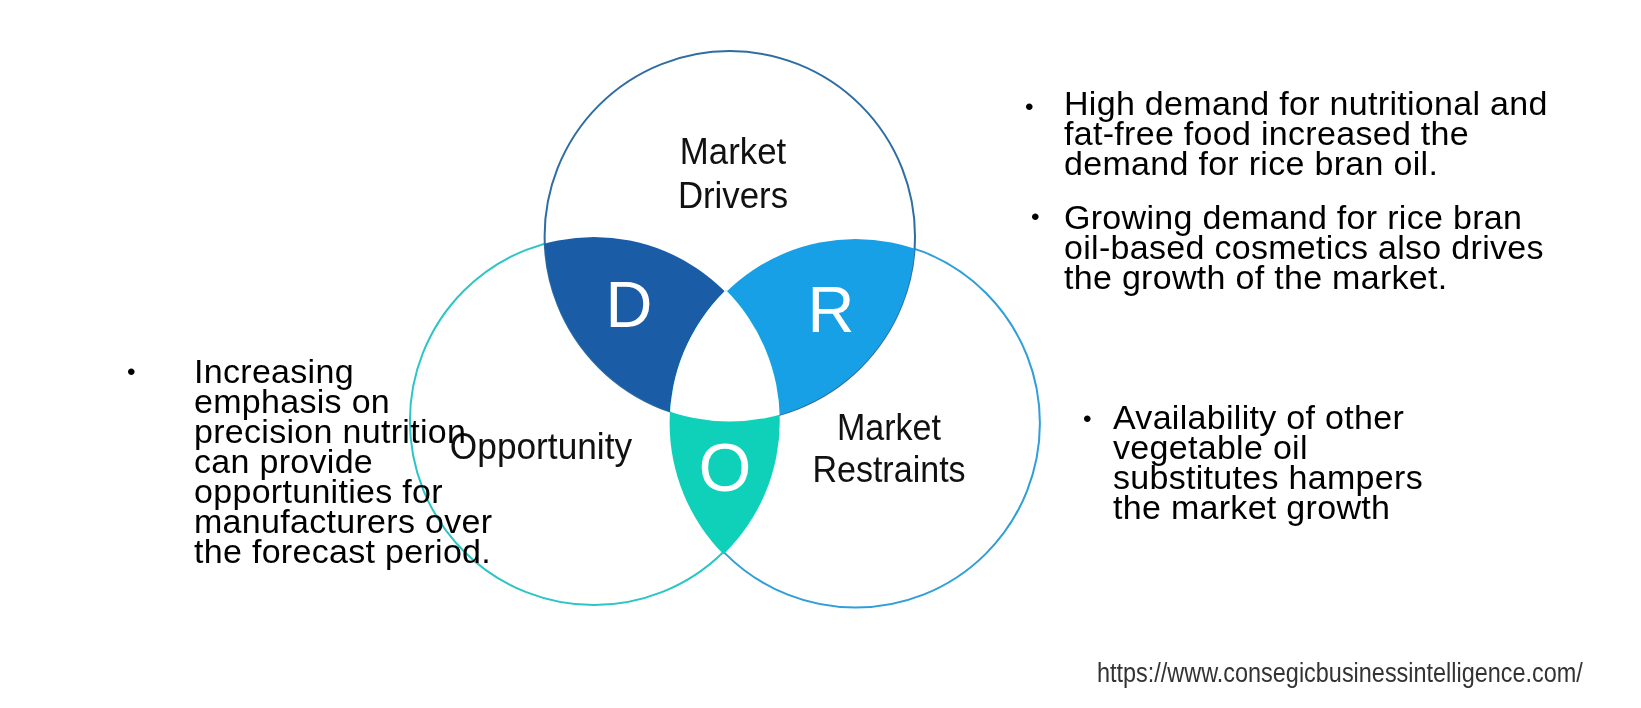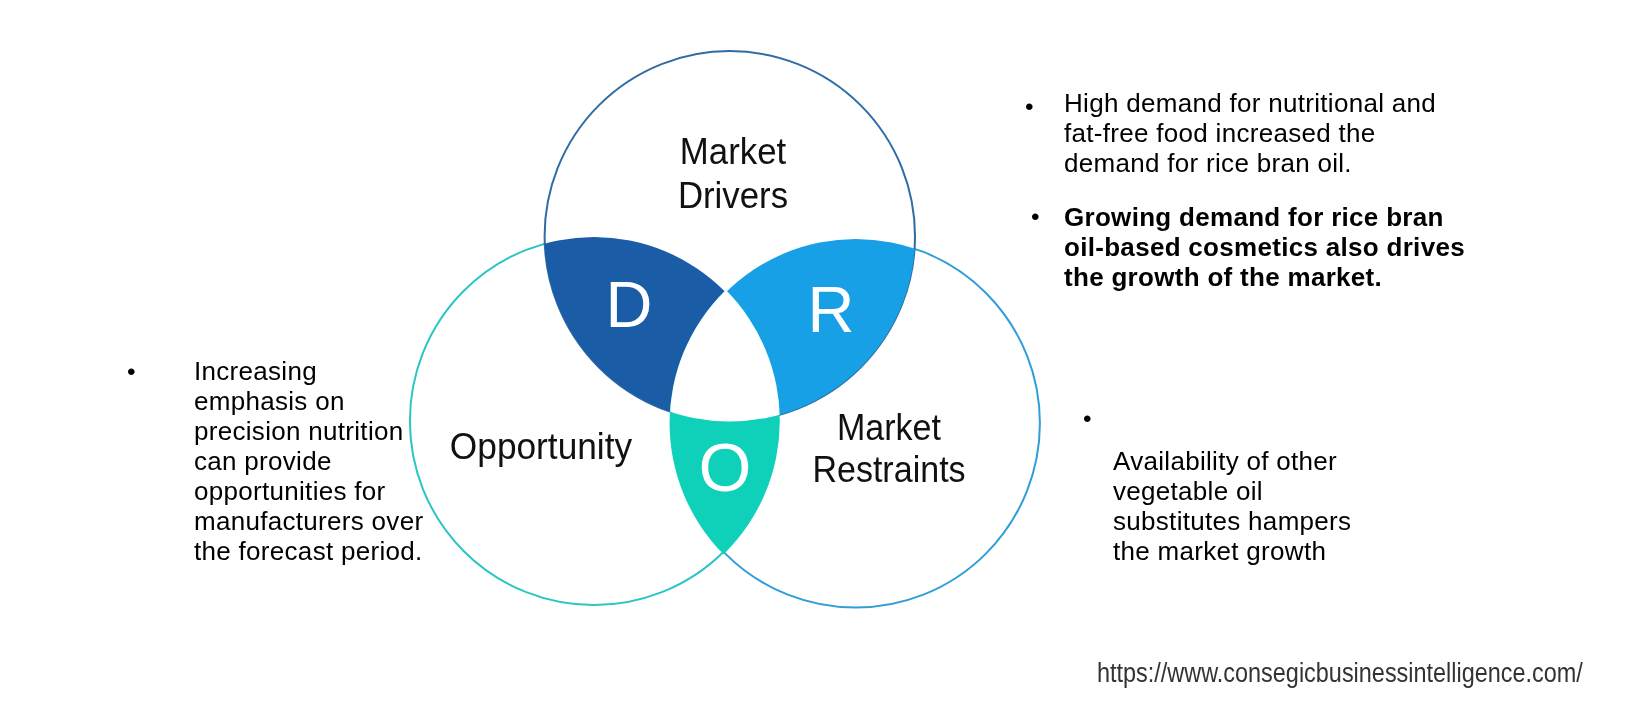--- a/index.html
+++ b/index.html
@@ -1,19 +1,19 @@
 <!DOCTYPE html>
 <html><head>
 <meta charset="utf-8">
 <style>
   html,body{margin:0;padding:0;}
   body{width:1641px;height:708px;background:#ffffff;overflow:hidden;position:relative;
        font-family:"Liberation Sans",sans-serif;}
   .abs{position:absolute;}
-  .btxt{font-size:26px;line-height:30px;letter-spacing:0.3px;color:#000;}
+  .btxt{font-size:34px;line-height:30px;letter-spacing:0.3px;color:#000;}
   .dot{font-size:24.5px;color:#000;}
   .clabel{font-size:37px;line-height:43.5px;color:#111;text-align:center;}
 </style>
 </head>
 <body>
 <svg class="abs" style="left:0;top:0;" width="1641" height="708" viewBox="0 0 1641 708">
   <defs>
     <clipPath id="ctop">
         <circle cx="729.8" cy="236.3" r="185.2"></circle>
       </clipPath>
@@ -56,18 +56,18 @@
 <div class="abs clabel" style="left:441px;top:425px;width:200px;transform:scaleX(0.953);">Opportunity</div>
 <div class="abs clabel" style="left:789px;top:407px;width:200px;line-height:42px;transform:scaleX(0.92);">Market<br>Restraints</div>
 
 <span class="abs dot" style="left:127px;top:358px;">•</span>
 <div class="abs btxt" style="left:155px;top:356px;white-space:nowrap;margin-left:39px;">Increasing<br>emphasis on<br>precision nutrition<br>can provide<br>opportunities for<br>manufacturers over<br>the forecast period.</div>
 
 <span class="abs dot" style="left:1025px;top:93px;">•</span>
 <div class="abs btxt" style="left:1064px;top:88px;white-space:nowrap;">High demand for nutritional and<br>fat-free food increased the<br>demand for rice bran oil.</div>
 
 <span class="abs dot" style="left:1031px;top:203px;">•</span>
-<div class="abs btxt" style="left:1064px;top:202px;white-space:nowrap;font-weight:bold;">Growing demand for rice bran<br>oil-based cosmetics also drives<br>the growth of the market.</div>
+<div class="abs btxt" style="left:1064px;top:202px;white-space:nowrap;">Growing demand for rice bran<br>oil-based cosmetics also drives<br>the growth of the market.</div>
 
 <span class="abs dot" style="left:1083px;top:405px;">•</span>
-<div class="abs btxt" style="left:1113px;top:402px;white-space:nowrap;margin-top:44px;">Availability of other<br>vegetable oil<br>substitutes hampers<br>the market growth</div>
+<div class="abs btxt" style="left:1113px;top:402px;white-space:nowrap;">Availability of other<br>vegetable oil<br>substitutes hampers<br>the market growth</div>
 
 <div class="abs" style="left:1097px;top:658px;font-size:27px;color:#333;transform:scaleX(0.868);transform-origin:0 0;white-space:nowrap;">https://www.consegicbusinessintelligence.com/</div>
 
 </body></html>

